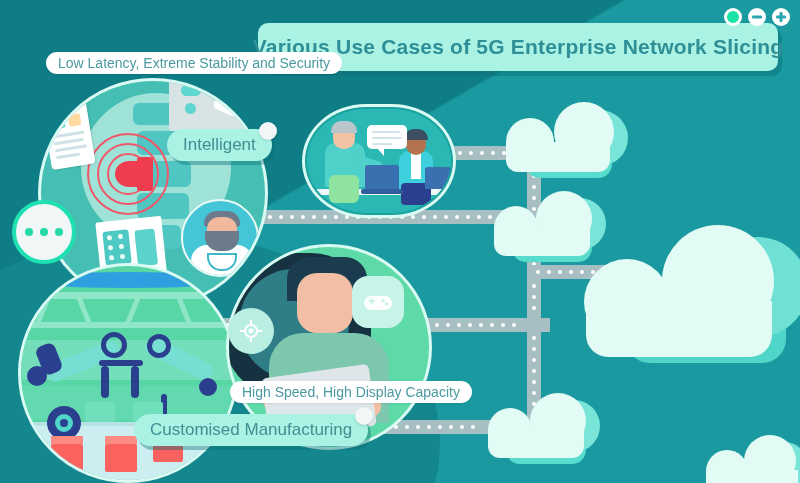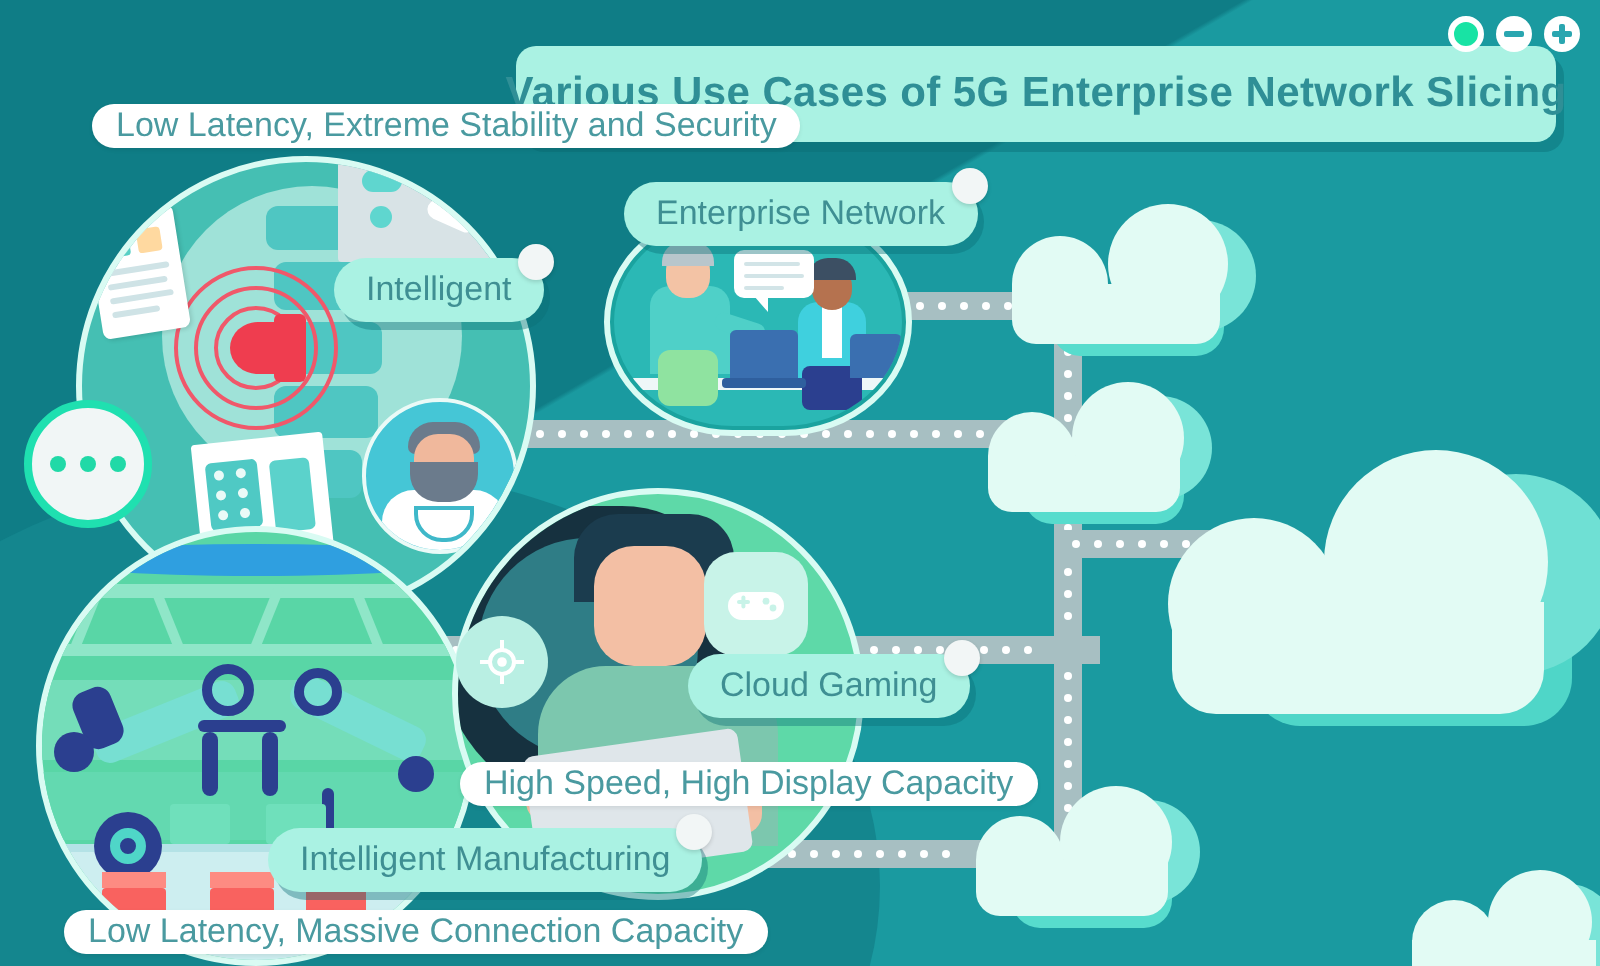--- a/index.html
+++ b/index.html
@@ -161,21 +161,21 @@
     display: flex; align-items: center; padding: 0 16px; height: 32px;
     color: #3f8f93; font-size: 17px; white-space: nowrap; z-index: 40;
   }
   .pill-label .knob {
     position: absolute; right: -5px; top: -7px; width: 18px; height: 18px;
     border-radius: 50%; background: #f2f6f6; box-shadow: 0 1px 2px rgba(0,0,0,.15);
   }
   .tag-label {
     position: absolute; background: #ffffff; border-radius: 14px; height: 22px;
     display: flex; align-items: center; padding: 0 12px;
-    color: #4a9aa0; font-size: 17px; white-space: nowrap; z-index: 45;
+    color: #4a9aa0; font-size: 14px; white-space: nowrap; z-index: 45;
     box-shadow: 0 1px 2px rgba(0,0,0,.08);
   }
 
   
   .dots-menu {
     position: absolute; left: 12px; top: 200px; width: 64px; height: 64px; border-radius: 50%;
     background: #f1f6f6; border: 4px solid #1fe0b0; display: flex; align-items: center;
     justify-content: center; gap: 7px; z-index: 30;
   }
   .dots-menu i { width: 8px; height: 8px; border-radius: 50%; background: #21d9a7; display:block; }
@@ -554,34 +554,23 @@
   </div>
 
   <div class="tag-label" style="left:46px; top:52px;">
     <span>Low Latency, Extreme Stability and Security</span>
   </div>
   <div class="pill-label" style="left:167px; top:129px;">
     <span>Intelligent</span>
     <span class="knob"></span>
   </div>
 
-  <div class="pill-label" style="left:312px; top:91px;">
-    <span>Enterprise Network</span>
-    <span class="knob"></span>
-  </div>
-
-  <div class="pill-label" style="left:344px; top:327px;">
-    <span>Cloud Gaming</span>
-    <span class="knob"></span>
-  </div>
+
   <div class="tag-label" style="left:230px; top:381px;">
     <span>High Speed, High Display Capacity</span>
   </div>
 
   <div class="pill-label" style="left:134px; top:414px;">
-    <span>Intelligent Manufacturing</span>
+    <span>Customised Manufacturing</span>
     <span class="knob"></span>
   </div>
-  <div class="tag-label" style="left:32px; top:455px;">
-    <span>Low Latency, Massive Connection Capacity</span>
-  </div>
 
 </div>
 
 </body></html>

